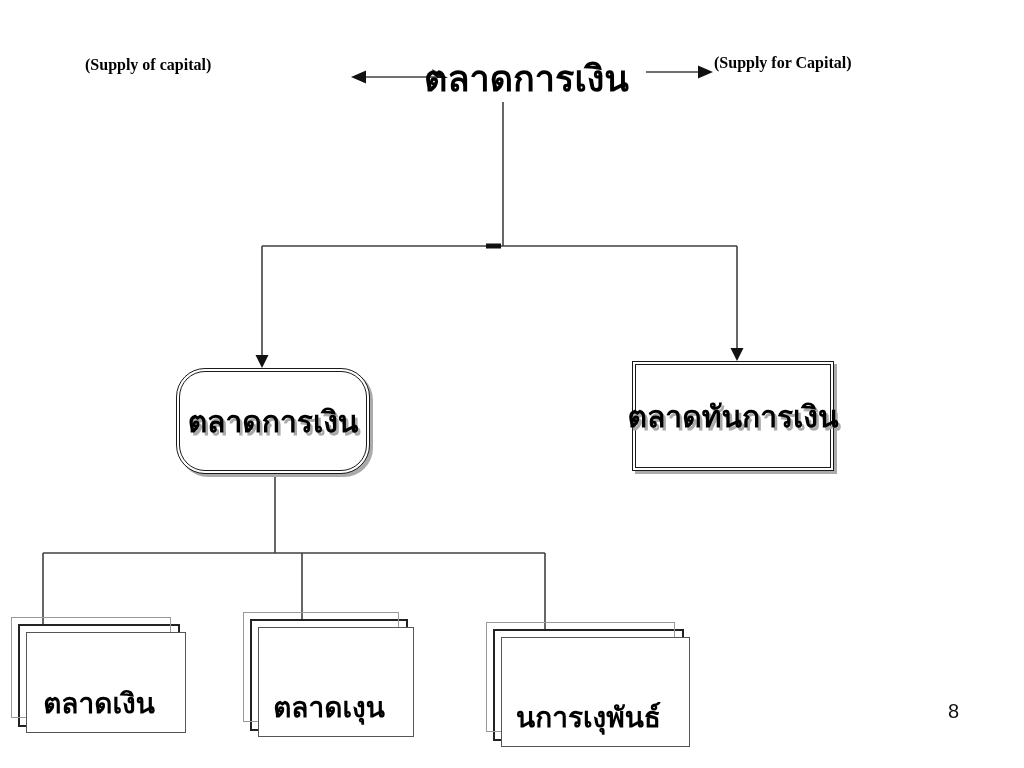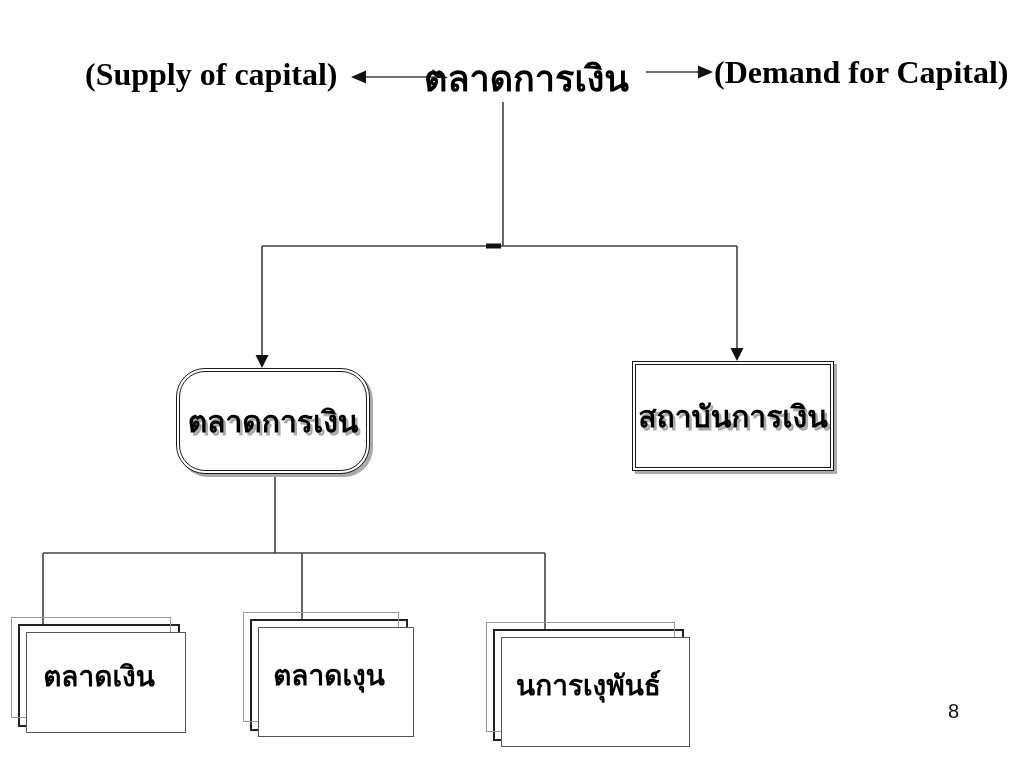--- a/index.html
+++ b/index.html
@@ -8,21 +8,21 @@
     width:1024px;height:768px;
     background:#ffffff;
     overflow:hidden;
     font-family:"DejaVu Sans", sans-serif;
     color:#000;
   }
   .abs{position:absolute;}
   .eng-label{
     font-family:"Liberation Serif","DejaVu Serif",serif;
     font-weight:bold;
-    font-size:32px;
+    font-size:16px;
     white-space:nowrap;
   }
   .root-label{
     font-size:36px;
     font-weight:bold;
     white-space:nowrap;
   }
   svg.connectors{position:absolute;left:0;top:0;width:1024px;height:768px;}
 
   
@@ -35,21 +35,21 @@
     z-index:2;
   }
   .box-l1 .lbl{
     font-size:30px;font-weight:bold;
     text-shadow:2.5px 2.5px 0 #aaaaaa;
     white-space:nowrap;
   }
 
   
   .box-l2{
-    display:flex;align-items:center;justify-content:center;
+    display:flex;align-items:flex-end;justify-content:center;
     background:#fff;
     border:2px solid #222;
     box-sizing:border-box;
     z-index:2;
   }
   .box-l2::before{
     content:"";position:absolute;
     left:-9px;top:-9px;width:100%;height:100%;
     border:1px solid #999;
     z-index:-2;
@@ -109,28 +109,28 @@
 
       <polygon points="262,368 255.5,355 268.5,355"></polygon>
       <polygon points="737,361 730.5,348 743.5,348"></polygon>
     </g>
   </svg>
 
   <div class="abs eng-label" style="left:85px;top:56px;">(Supply of capital)</div>
 
   <div class="abs root-label" style="left:424px;top:50px;">ตลาดการเงิน</div>
 
-  <div class="abs eng-label" style="left:714px;top:54px;">(Demand for Capital)</div>
+  <div class="abs eng-label" style="left:714px;top:54px;">(Supply for Capital)</div>
 
   <div class="abs box-l1" style="left:176px;top:368px;width:194px;height:106px;border-radius:29px;">
     <span class="lbl">ตลาดการเงิน</span>
   </div>
 
   <div class="abs box-l1" style="left:632px;top:361px;width:202px;height:110px;">
-    <span class="lbl">สถาบันการเงิน</span>
+    <span class="lbl">ตลาดทันการเงิน</span>
   </div>
 
   <div class="abs box-l2" style="left:18px;top:624px;width:162px;height:103px;">
     <span class="lbl">ตลาดเงิน</span>
   </div>
 
   <div class="abs box-l2" style="left:250px;top:619px;width:158px;height:112px;">
     <span class="lbl">ตลาดเงุน</span>
   </div>
 

